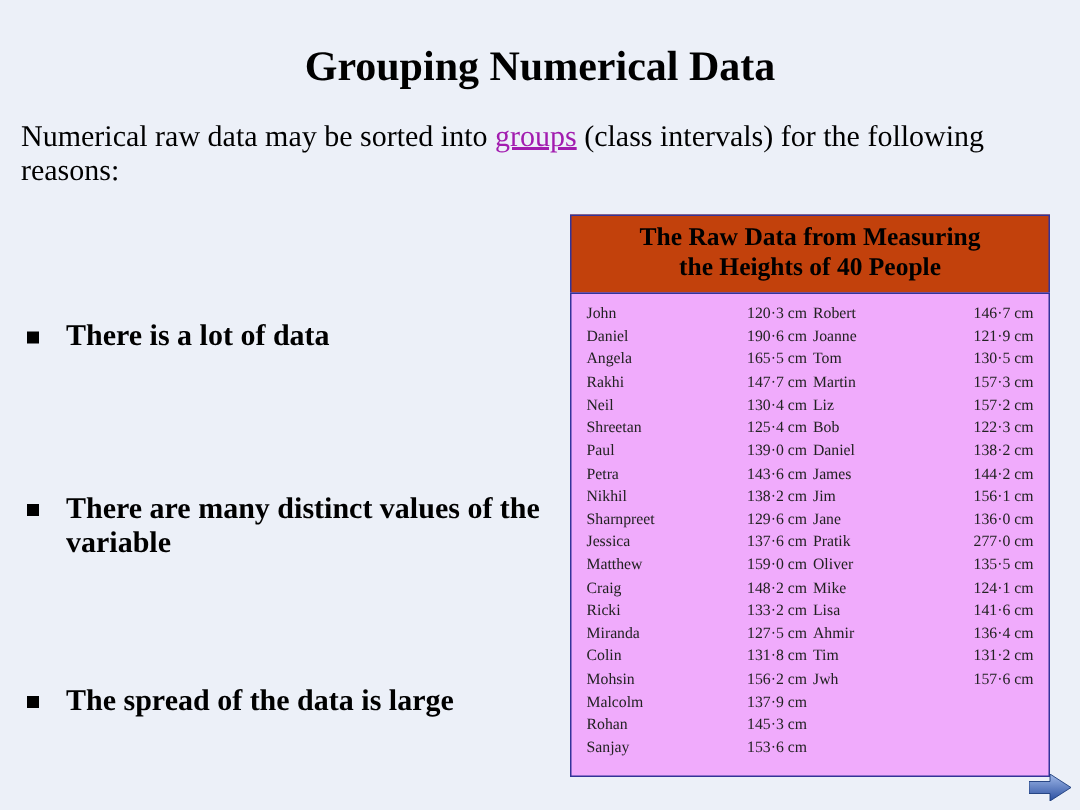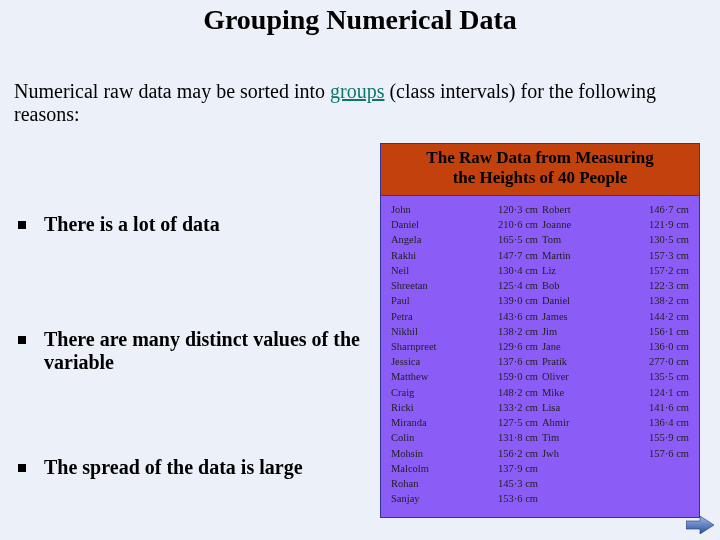--- a/index.html
+++ b/index.html
@@ -13,35 +13,35 @@
     overflow: hidden;
   }
   .slide {
     position: relative;
     width: 720px;
     height: 540px;
     box-sizing: border-box;
   }
   .title {
     position: absolute;
-    top: 4px;
+    top: 29px;
     left: 0;
     width: 100%;
     text-align: center;
     font-weight: bold;
     font-size: 28px;
   }
   .intro {
     position: absolute;
     top: 80px;
     left: 14px;
     right: 12px;
     font-size: 20px;
   }
-  .intro .u { text-decoration: underline; color: #0f766e; text-align: center; }
+  .intro .u { text-decoration: underline; color: #a21caf; text-align: center; }
   .table-header {
     position: absolute;
     top: 143px;
     left: 380px;
     width: 320px;
     box-sizing: border-box;
     background: #c2410c;
     border: 1px solid #333399;
     border-bottom: 2px solid #333399;
     text-align: center;
@@ -50,21 +50,21 @@
     padding: 4px 6px 6px;
     line-height: 1.2;
   }
   .data-panel {
     position: absolute;
     top: 195px;
     left: 380px;
     width: 320px;
     height: 323px;
     box-sizing: border-box;
-    background: #8b5cf6;
+    background: #f0abfc;
     border: 1px solid #333399;
     padding: 6px 10px 4px;
     font-family: "Comic Sans MS", "Segoe Script", cursive;
     font-size: 10.5px;
     line-height: 1.45;
     color: #222;
     display: flex;
     flex-direction: row;
     gap: 4px;
   }
@@ -124,21 +124,21 @@
   </div>
 
   <div class="data-panel">
     <div class="col" id="col-left">
         <div class="cell">
           <span class="name">John</span>
           <span class="val">120·3 cm</span>
         </div>
         <div class="cell">
           <span class="name">Daniel</span>
-          <span class="val">210·6 cm</span>
+          <span class="val">190·6 cm</span>
         </div>
         <div class="cell">
           <span class="name">Angela</span>
           <span class="val">165·5 cm</span>
         </div>
         <div class="cell">
           <span class="name">Rakhi</span>
           <span class="val">147·7 cm</span>
         </div>
         <div class="cell">
@@ -262,21 +262,21 @@
         <div class="cell">
           <span class="name">Lisa</span>
           <span class="val">141·6 cm</span>
         </div>
         <div class="cell">
           <span class="name">Ahmir</span>
           <span class="val">136·4 cm</span>
         </div>
         <div class="cell">
           <span class="name">Tim</span>
-          <span class="val">155·9 cm</span>
+          <span class="val">131·2 cm</span>
         </div>
         <div class="cell">
           <span class="name">Jwh</span>
           <span class="val">157·6 cm</span>
         </div>
       </div>
   </div>
 
   <div class="bullet" id="b1">
     <span class="sq"></span>

